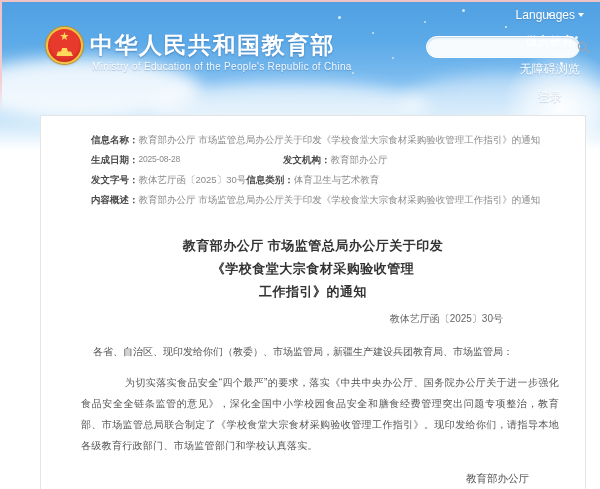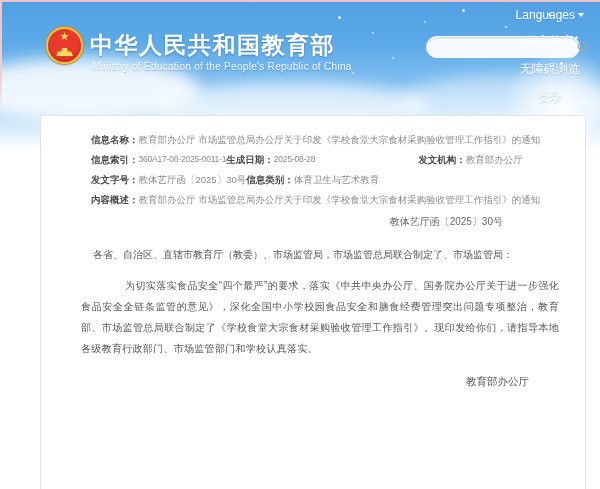--- a/index.html
+++ b/index.html
@@ -134,24 +134,20 @@
 
   <div class="content-box">
 
     <div class="info">
       <div class="irow">
         <span class="lbl">信息名称：</span>
         <span class="val">教育部办公厅 市场监管总局办公厅关于印发《学校食堂大宗食材采购验收管理工作指引》的通知</span>
       </div>
       <div class="irow">
         <span class="pair">
-          <span class="lbl">信息索引：</span>
-          <span class="val num">360A17-08-2025-0011-1</span>
-        </span>
-        <span class="pair">
           <span class="lbl">生成日期：</span>
           <span class="val num">2025-08-28</span>
         </span>
         <span class="pair" style="margin-left:103px;">
           <span class="lbl">发文机构：</span>
           <span class="val">教育部办公厅</span>
         </span>
       </div>
       <div class="irow">
         <span class="pair">
@@ -162,23 +158,28 @@
           <span class="lbl">信息类别：</span>
           <span class="val">体育卫生与艺术教育</span>
         </span>
       </div>
       <div class="irow">
         <span class="lbl">内容概述：</span>
         <span class="val">教育部办公厅 市场监管总局办公厅关于印发《学校食堂大宗食材采购验收管理工作指引》的通知</span>
       </div>
     </div>
 
+    <div class="doc-title">
+      <div>教育部办公厅 市场监管总局办公厅关于印发</div>
+      <div>《学校食堂大宗食材采购验收管理</div>
+      <div>工作指引》的通知</div>
+    </div>
 
     <div class="doc-number">教体艺厅函〔2025〕30号</div>
 
-    <div class="salutation">各省、自治区、直辖市教育厅（教委）、市场监管局，市场监管总局联合制定了、市场监管局：</div>
+    <div class="salutation">各省、自治区、现印发给你们（教委）、市场监管局，新疆生产建设兵团教育局、市场监管局：</div>
 
     <p class="body-para">为切实落实食品安全“四个最严”的要求，落实《中共中央办公厅、国务院办公厅关于进一步强化食品安全全链条监管的意见》，深化全国中小学校园食品安全和膳食经费管理突出问题专项整治，教育部、市场监管总局联合制定了《学校食堂大宗食材采购验收管理工作指引》。现印发给你们，请指导本地各级教育行政部门、市场监管部门和学校认真落实。</p>
 
     <div class="signature">教育部办公厅</div>
 
   </div>
 </div>
 
 </body></html>

